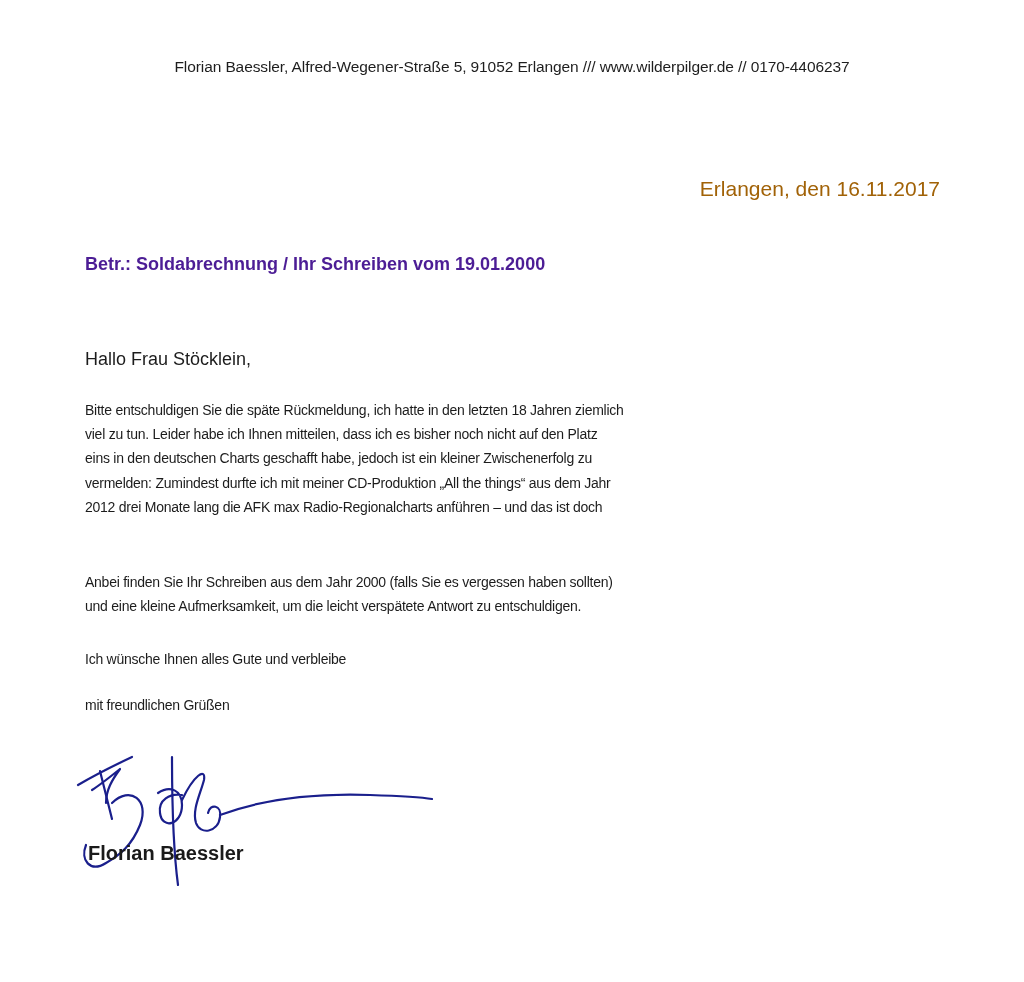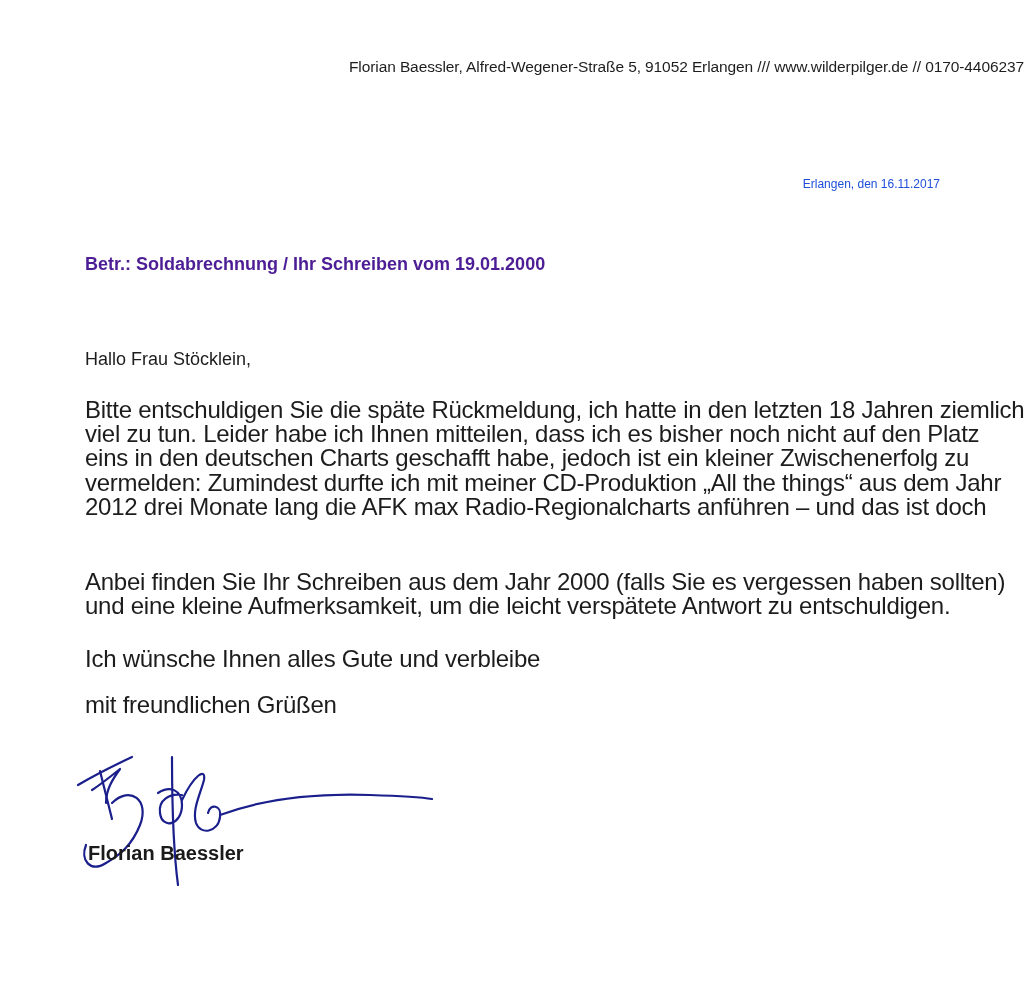--- a/index.html
+++ b/index.html
@@ -13,52 +13,52 @@
       position: relative;
       overflow: hidden;
       font-family: "Liberation Sans", sans-serif;
       color: #1c1c1c;
     }
     .letterhead {
       position: absolute;
       top: 58px;
       left: 0;
       width: 1024px;
-      text-align: right;
+      text-align: center;
       font-size: 15.5px;
       letter-spacing: -0.1px;
       color: #1e1e1e;
     }
     .date-line {
       position: absolute;
       top: 177px;
       right: 84px;
-      font-size: 12px;
-      color: #1d4ed8;
+      font-size: 21px;
+      color: #a16207;
       text-align: center;
     }
     .subject {
       position: absolute;
       top: 254px;
       left: 85px;
       font-size: 18px;
       font-weight: bold;
       color: #4c1d95;
     }
     .salutation {
       position: absolute;
       top: 349px;
       left: 85px;
       font-size: 18px;
     }
     .body-para {
       position: absolute;
       left: 85px;
       width: 880px;
-      font-size: 24px;
+      font-size: 14px;
       line-height: 24.2px;
       letter-spacing: -0.25px;
     }
     .para-1 { top: 398px; }
     .para-2 { top: 570px; }
     .para-3 { top: 647px; }
     .para-4 { top: 693px; }
     .body-para .line {
       display: block;
       white-space: nowrap;

